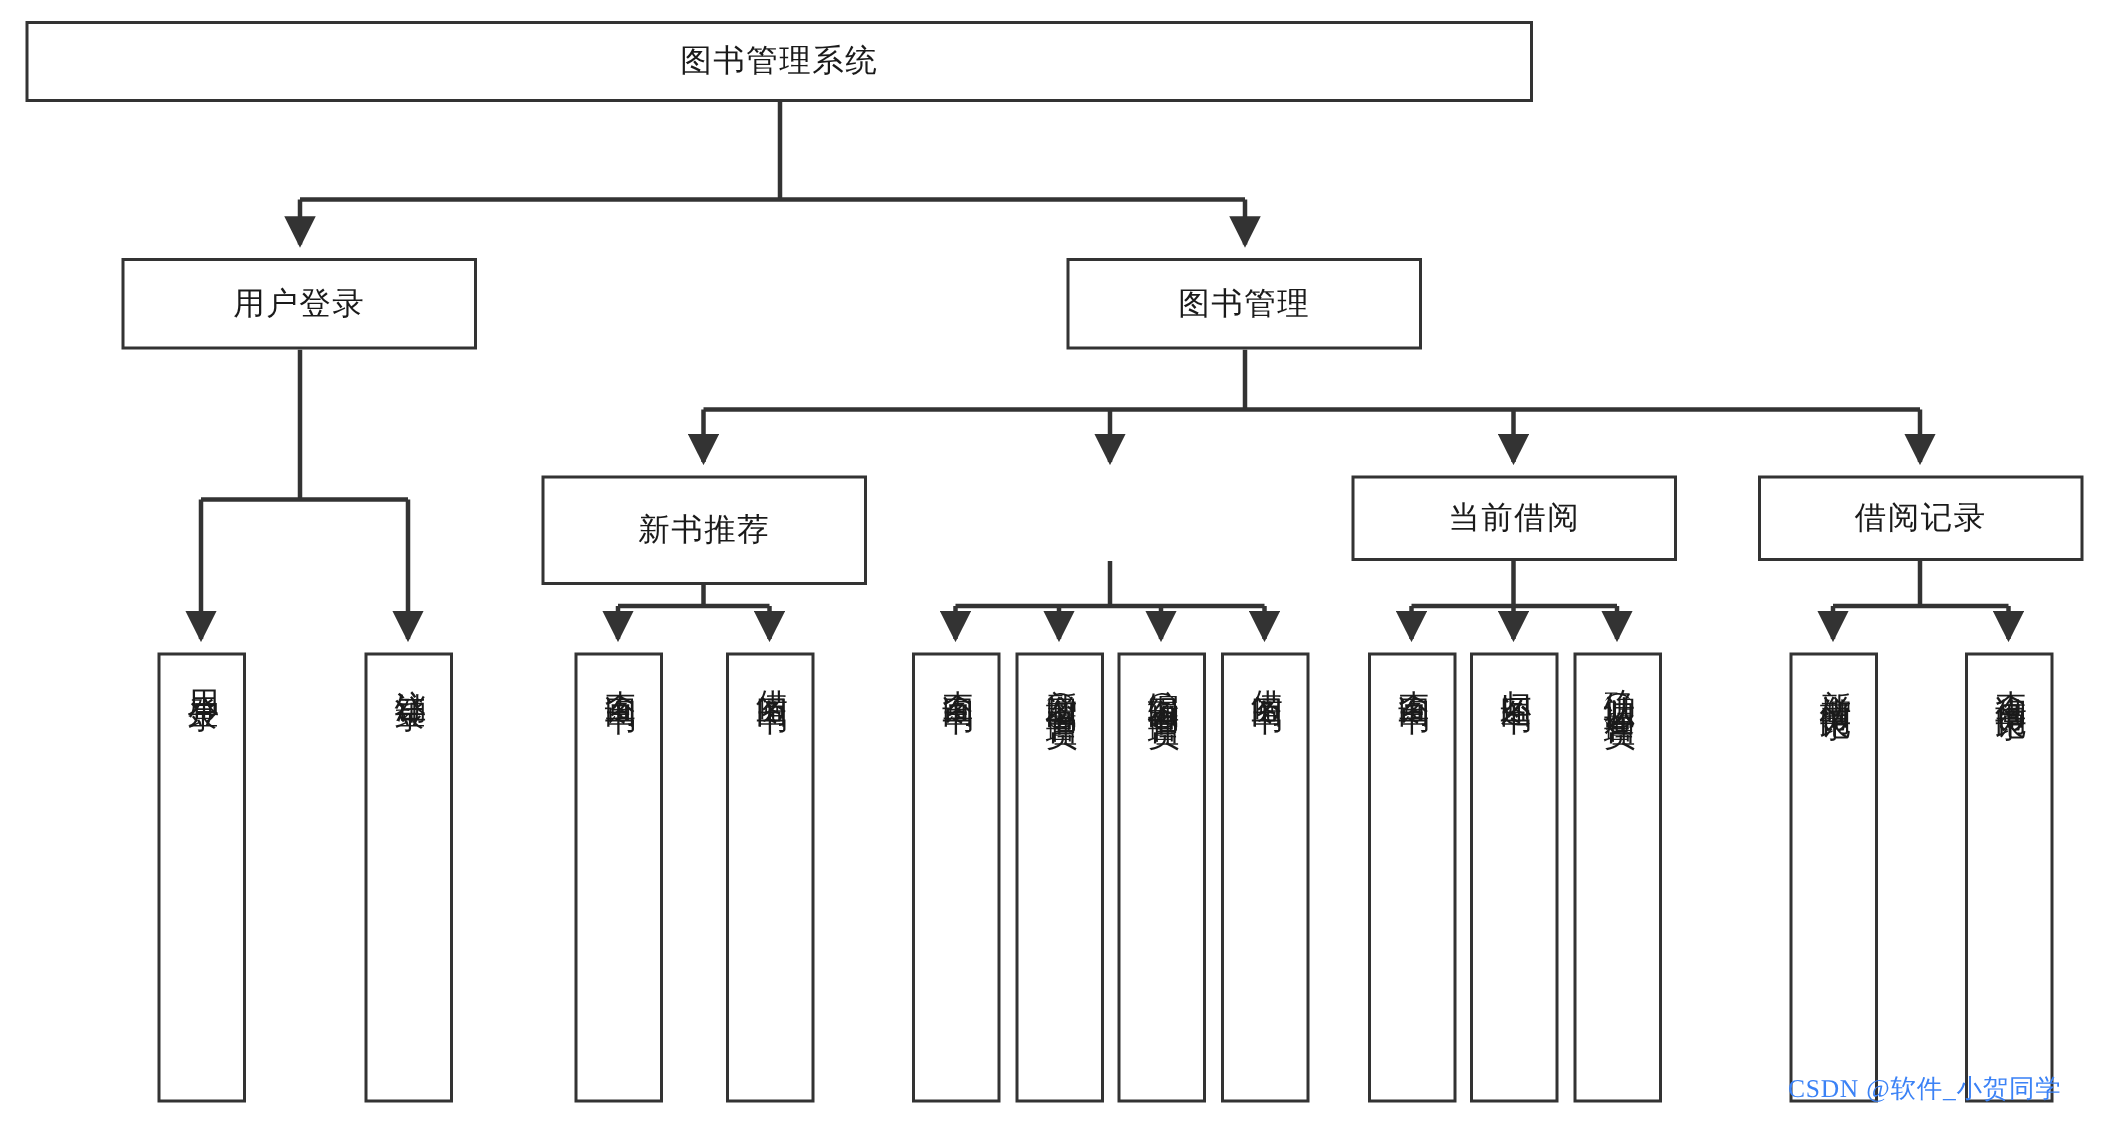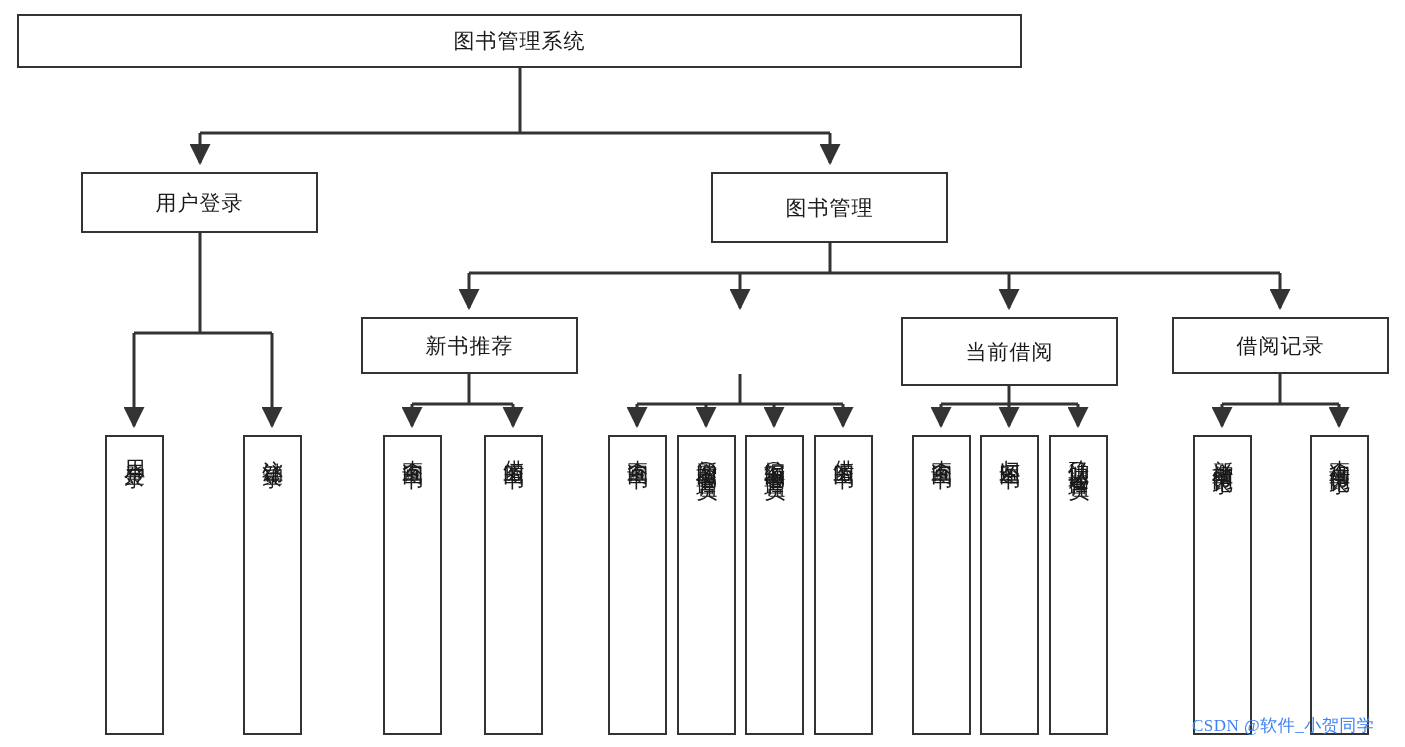--- a/index.html
+++ b/index.html
@@ -123,28 +123,28 @@
     </g>
   </svg>
 
   <div class="node horiz" style="left:17px; top:14px; width:1005px; height:54px;">
     <span>图书管理系统</span>
   </div>
 
   <div class="node horiz" style="left:81px; top:172px; width:237px; height:61px;">
     <span>用户登录</span>
   </div>
-  <div class="node horiz" style="left:711px; top:172px; width:237px; height:71px;">
+  <div class="node horiz" style="left:711px; top:172px; width:237px; height:61px;">
     <span>图书管理</span>
   </div>
 
-  <div class="node horiz" style="left:361px; top:317px; width:217px; height:57px;">
+  <div class="node horiz" style="left:361px; top:317px; width:217px; height:73px;">
     <span>新书推荐</span>
   </div>
-  <div class="node horiz" style="left:901px; top:317px; width:217px; height:69px;">
+  <div class="node horiz" style="left:901px; top:317px; width:217px; height:57px;">
     <span>当前借阅</span>
   </div>
   <div class="node horiz" style="left:1172px; top:317px; width:217px; height:57px;text-align:right;">
     <span>借阅记录</span>
   </div>
 
   <div class="node vert" style="left:105px; top:435px; width:59px; height:300px;">
     <span>用户登录</span>
   </div>
   <div class="node vert" style="left:243px; top:435px; width:59px; height:300px;">

